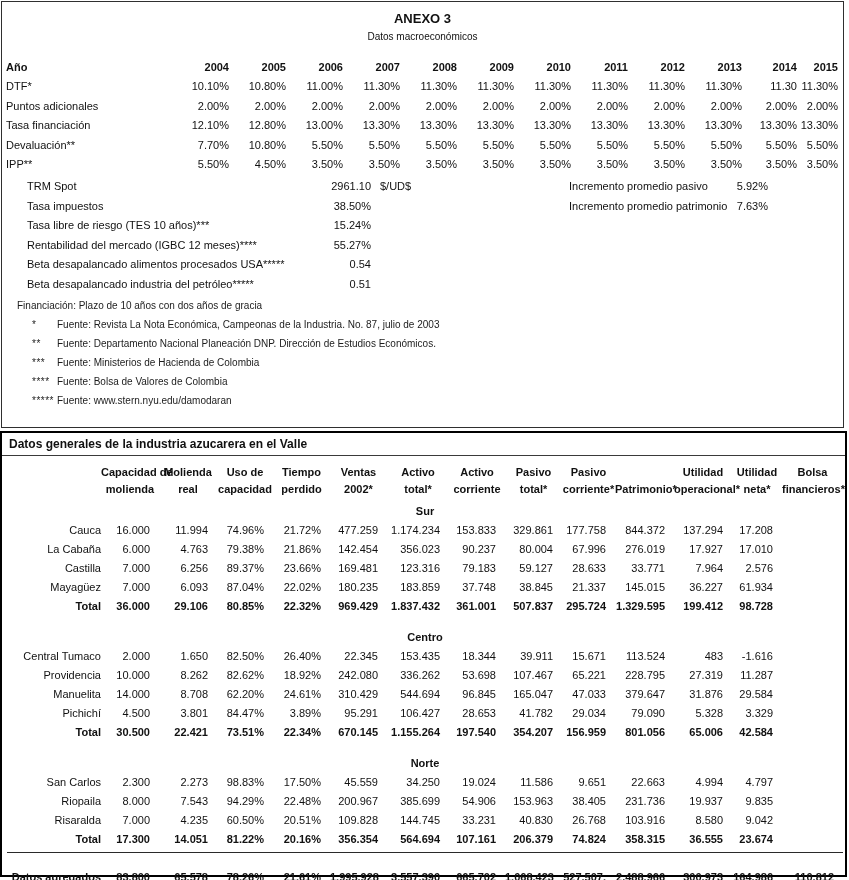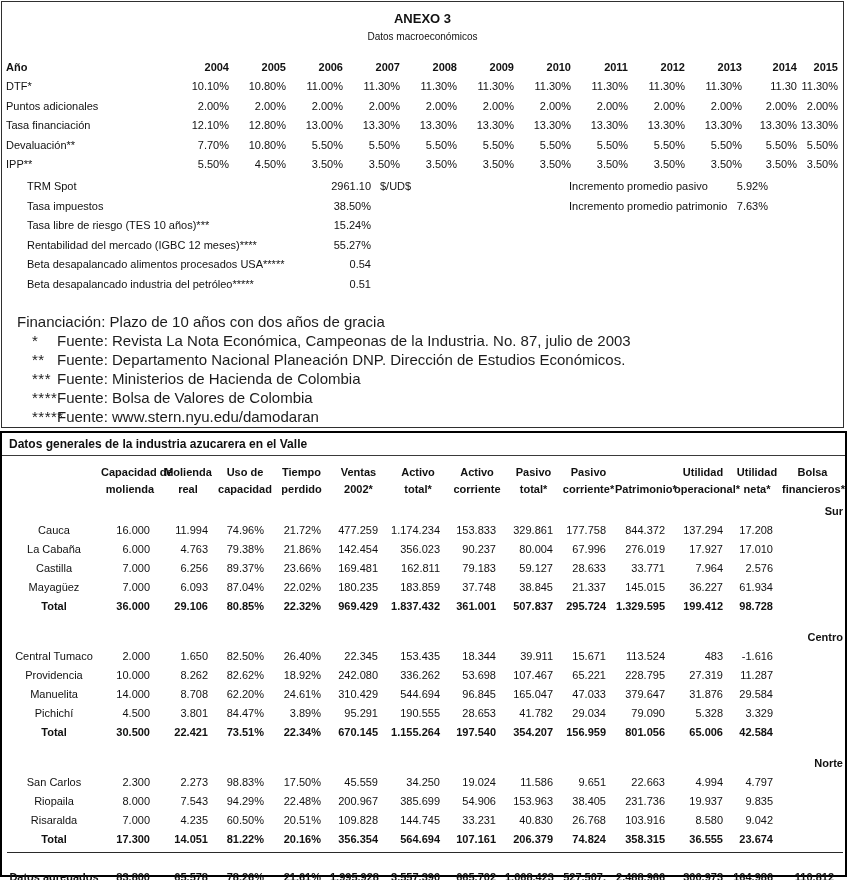--- a/index.html
+++ b/index.html
@@ -39,21 +39,21 @@
   .macro-table .lbl { text-align: left; }
 
   .single-rows { position: relative; margin-top: 3px; font-size: 11px; margin-left: 21px; }
   .srow { position: relative; height: 19.5px; }
   .srow .lbl  { position: absolute; left: 4px;   top: 3px; white-space: nowrap; }
   .srow .val  { position: absolute; left: 248px; top: 3px; width: 100px; text-align: right; }
   .srow .unit { position: absolute; left: 357px; top: 3px; }
   .srow .rlbl { position: absolute; left: 546px; top: 3px; white-space: nowrap; }
   .srow .rval { position: absolute; left: 685px; top: 3px; width: 60px; text-align: right; }
 
-  .footnotes { position: relative; margin-top: 17px; font-size: 15px; color: #1c1c1c; }
+  .footnotes { position: relative; margin-top: 4px; font-size: 10px; color: #1c1c1c; }
   .fnrow { position: relative; height: 19px; }
   .fn-marker { position: absolute; left: 30px; top: 2px; letter-spacing: 0.5px; }
   .fn-text { position: absolute; left: 55px; top: 2px; white-space: nowrap; }
   .fn-text-nomark { position: absolute; left: 15px; top: 2px; white-space: nowrap; }
 
   
   .industry-box {
     position: absolute; left: 0px; top: 431px;
     width: 847px; height: 446px;
     border: 2px solid #000;
@@ -84,23 +84,23 @@
   .industry-table col.i-c11 { width: 50px; }
   .industry-table col.i-c12 { width: 61px; }
   .industry-table th {
     font-weight: bold; text-align: center; vertical-align: bottom;
     height: 17px; padding: 0; white-space: nowrap;
   }
   .industry-table td {
     height: 19px; padding: 0 9px 0 0; text-align: right;
     white-space: nowrap; vertical-align: middle;
   }
-  .industry-table td.lbl { text-align: center; padding: 0; overflow: visible; }
+  .industry-table td.lbl { text-align: right; padding: 0; overflow: visible; }
   .industry-table tr.total td { font-weight: bold; }
-  .industry-table td.gname { text-align: right; font-weight: bold; padding: 0; }
+  .industry-table td.gname { text-align: center; font-weight: bold; padding: 0; }
   .industry-table tr.headpad td { height: 6px; }
   .industry-table tr.spacer td { height: 12px; }
   .industry-table tr.presep td { height: 4px; }
   .industry-table tr.sep td { border-top: 1px solid #2a2a2a; height: 13px; }
   .industry-table tr.agg td { height: 22px; vertical-align: bottom; padding-bottom: 4px; }
 </style>
 </head>
 <body>
 
 <div class="page">
@@ -369,21 +369,21 @@
             <td>17.010</td>
             <td></td>
           </tr>
           <tr>
             <td class="lbl">Castilla</td>
             <td>7.000</td>
             <td>6.256</td>
             <td>89.37%</td>
             <td>23.66%</td>
             <td>169.481</td>
-            <td>162.811</td>
+            <td>123.316</td>
             <td>79.183</td>
             <td>59.127</td>
             <td>28.633</td>
             <td>33.771</td>
             <td>7.964</td>
             <td>2.576</td>
             <td></td>
           </tr>
           <tr>
             <td class="lbl">Mayagüez</td>
@@ -471,21 +471,21 @@
             <td>29.584</td>
             <td></td>
           </tr>
           <tr>
             <td class="lbl">Pichichí</td>
             <td>4.500</td>
             <td>3.801</td>
             <td>84.47%</td>
             <td>3.89%</td>
             <td>95.291</td>
-            <td>190.555</td>
+            <td>106.427</td>
             <td>28.653</td>
             <td>41.782</td>
             <td>29.034</td>
             <td>79.090</td>
             <td>5.328</td>
             <td>3.329</td>
             <td></td>
           </tr>
           <tr class="total">
             <td class="lbl">Total</td>

